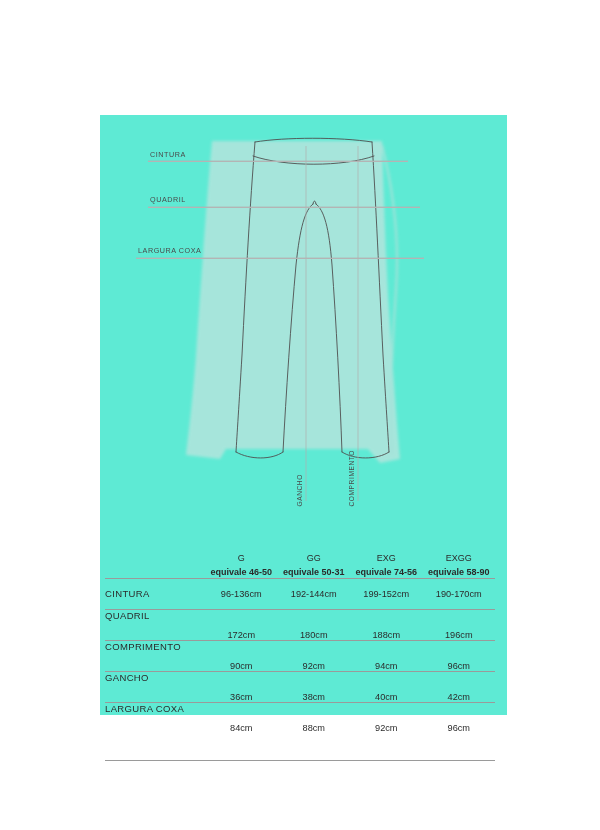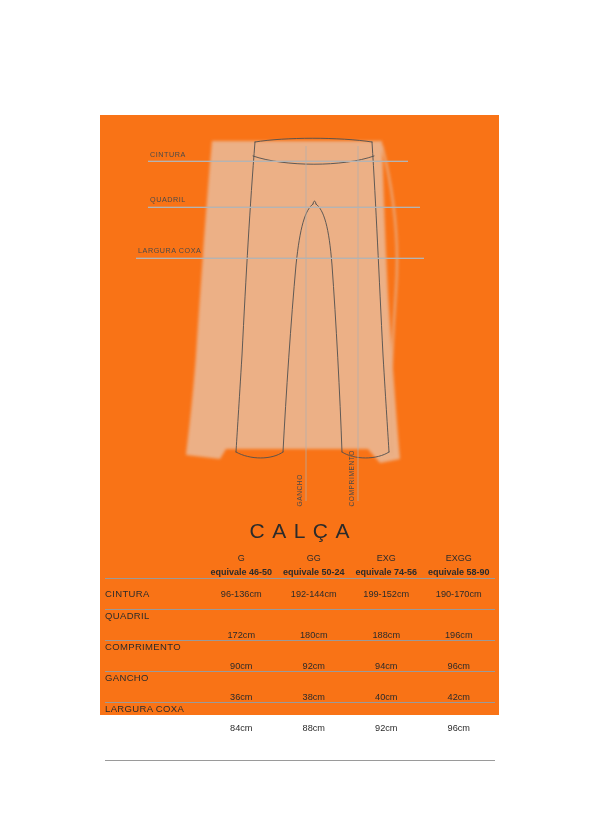--- a/index.html
+++ b/index.html
@@ -16,21 +16,22 @@
     -webkit-font-smoothing: antialiased;
   }
 
   
   #panel {
     position: absolute;
     left: 100px;
     top: 115px;
     width: 399px;
     height: 600px;
-    background: #f97316;
+    background: #5eead4;
+    padding-left: 8px;
   }
 
   
   #illustration {
     position: absolute;
     left: 0;
     top: 0;
     width: 399px;
     height: 410px;
   }
@@ -217,40 +218,39 @@
 
   <div class="leader leader-quadril"></div>
   <div class="callout callout-quadril">QUADRIL</div>
 
   <div class="leader leader-coxa"></div>
   <div class="callout callout-coxa">LARGURA COXA</div>
 
   <div class="vlabel vlabel-gancho">GANCHO</div>
   <div class="vlabel vlabel-comprimento">COMPRIMENTO</div>
 
-  <div id="title">CALÇA</div>
 
   <table id="table">
     <colgroup>
       <col class="col-label">
       <col class="col-size">
       <col class="col-size">
       <col class="col-size">
       <col class="col-size">
     </colgroup>
     <thead>
       <tr class="head-row">
         <th></th>
         <th>
           <span class="size-name">G</span>
           <span class="size-eq">equivale 46-50</span>
         </th>
         <th>
           <span class="size-name">GG</span>
-          <span class="size-eq">equivale 50-24</span>
+          <span class="size-eq">equivale 50-31</span>
         </th>
         <th>
           <span class="size-name">EXG</span>
           <span class="size-eq">equivale 74-56</span>
         </th>
         <th>
           <span class="size-name">EXGG</span>
           <span class="size-eq">equivale 58-90</span>
         </th>
       </tr>

